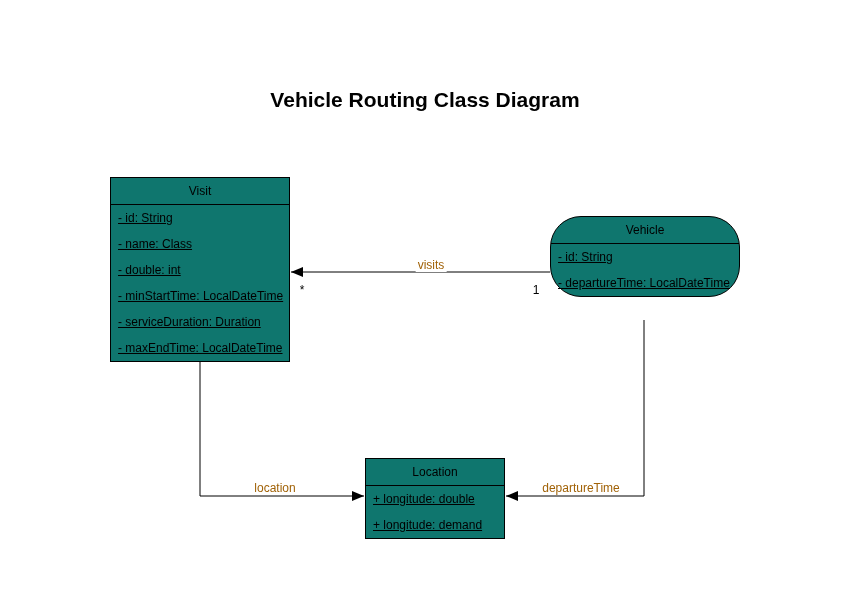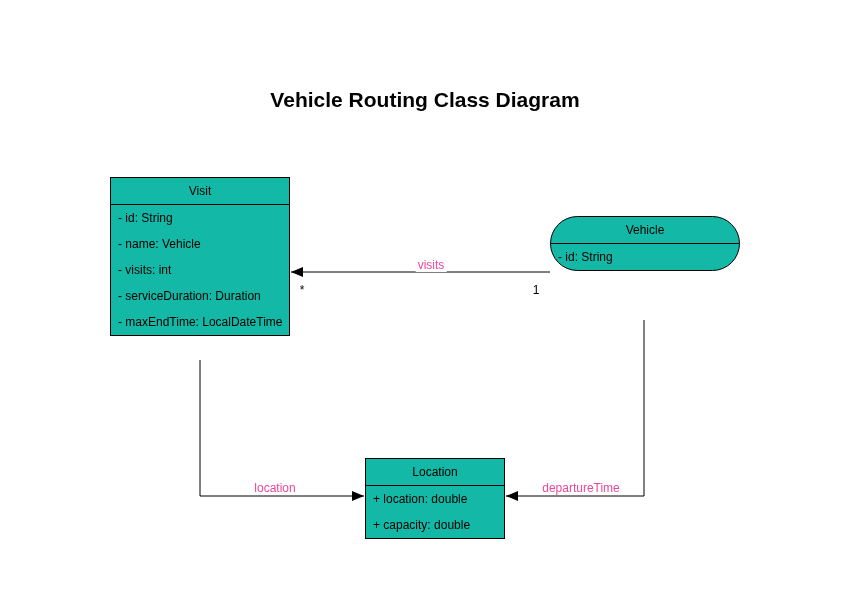--- a/index.html
+++ b/index.html
@@ -21,53 +21,54 @@
     left: 0;
     top: 88px;
     width: 850px;
     text-align: center;
     font-size: 21px;
     font-weight: bold;
     color: #000000;
   }
   .uml-class {
     position: absolute;
-    background: #14b8a6;
+    background: #0f766e;
     border: 1px solid #000000;
     box-sizing: border-box;
   }
   .uml-class-header {
     height: 26px;
     border-bottom: 1px solid #000000;
     display: flex;
     align-items: center;
     justify-content: center;
     font-size: 12px;
   }
   .uml-attr {
     height: 26px;
     display: flex;
     align-items: center;
     padding-left: 7px;
     font-size: 12px;
     white-space: nowrap;
+    text-decoration: underline;
   }
   .edge-layer {
     position: absolute;
     left: 0;
     top: 0;
     width: 850px;
     height: 600px;
   }
   .edge-label {
     position: absolute;
     transform: translateX(-50%);
     font-size: 12px;
     line-height: 14px;
-    color: #ec4899;
+    color: #a16207;
     background: #ffffff;
     padding: 0 2px;
     white-space: nowrap;
   }
   .mult-label {
     position: absolute;
     transform: translateX(-50%);
     font-size: 12px;
     line-height: 14px;
     color: #000000;
@@ -98,30 +99,32 @@
 
   <div class="edge-label" style="left:431px; top:258px;">visits</div>
   <div class="mult-label" style="left:302px; top:283px;">*</div>
   <div class="mult-label" style="left:536px; top:283px;">1</div>
   <div class="edge-label" style="left:275px; top:481px;">location</div>
   <div class="edge-label" style="left:581px; top:481px;">departureTime</div>
 
   <div class="uml-class visit-class">
     <div class="uml-class-header">Visit</div>
     <div class="uml-attr">- id: String</div>
-    <div class="uml-attr">- name: Vehicle</div>
-    <div class="uml-attr">- visits: int</div>
+    <div class="uml-attr">- name: Class</div>
+    <div class="uml-attr">- double: int</div>
+    <div class="uml-attr">- minStartTime: LocalDateTime</div>
     <div class="uml-attr">- serviceDuration: Duration</div>
     <div class="uml-attr">- maxEndTime: LocalDateTime</div>
   </div>
 
   <div class="uml-class vehicle-class">
     <div class="uml-class-header">Vehicle</div>
     <div class="uml-attr">- id: String</div>
+    <div class="uml-attr">- departureTime: LocalDateTime</div>
   </div>
 
   <div class="uml-class location-class">
     <div class="uml-class-header">Location</div>
-    <div class="uml-attr">+ location: double</div>
-    <div class="uml-attr">+ capacity: double</div>
+    <div class="uml-attr">+ longitude: double</div>
+    <div class="uml-attr">+ longitude: demand</div>
   </div>
 
 </div>
 
 </body></html>

